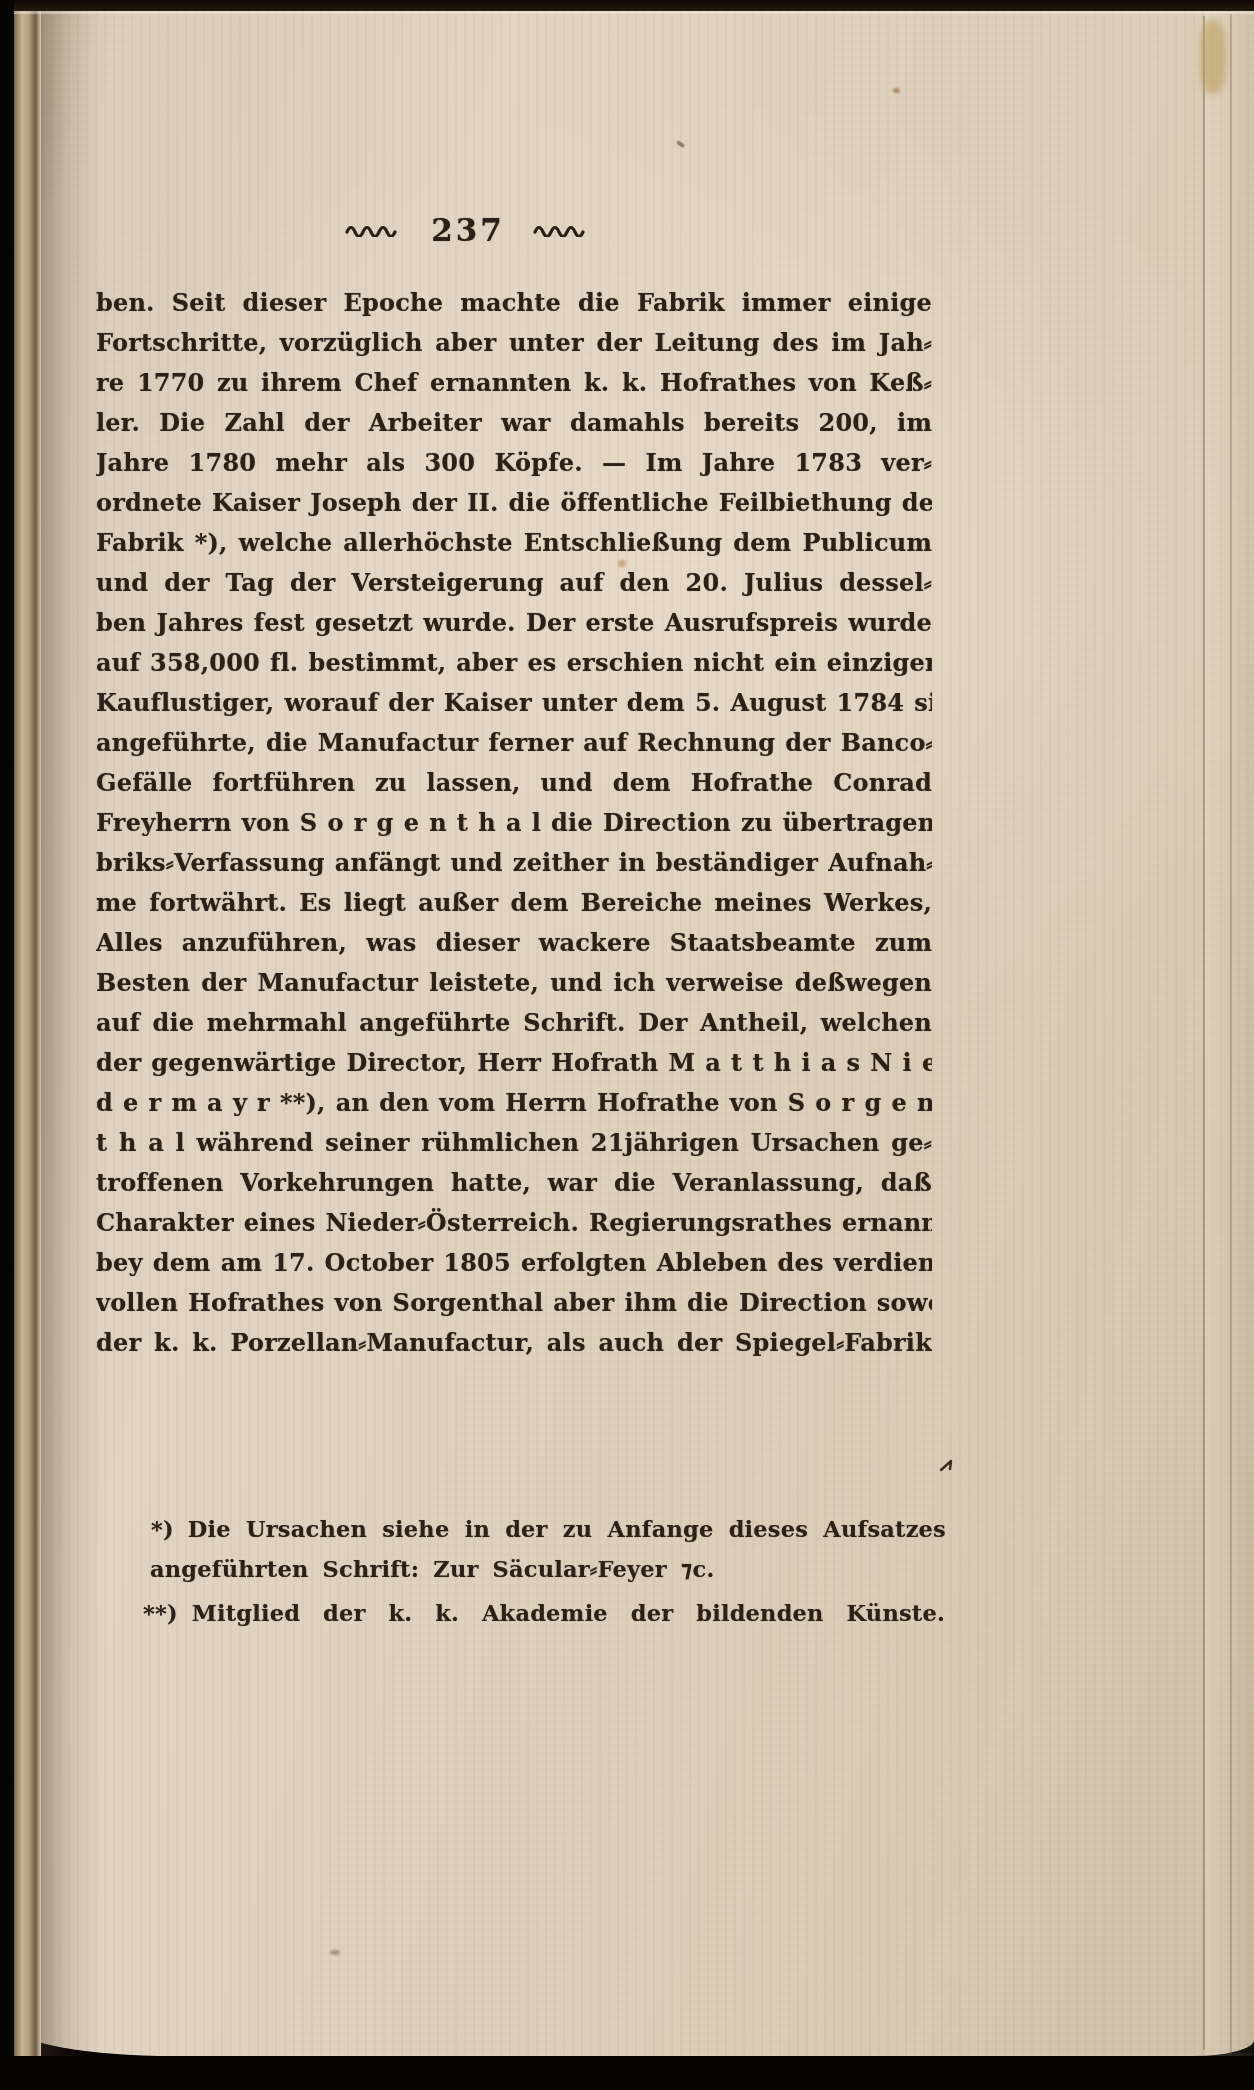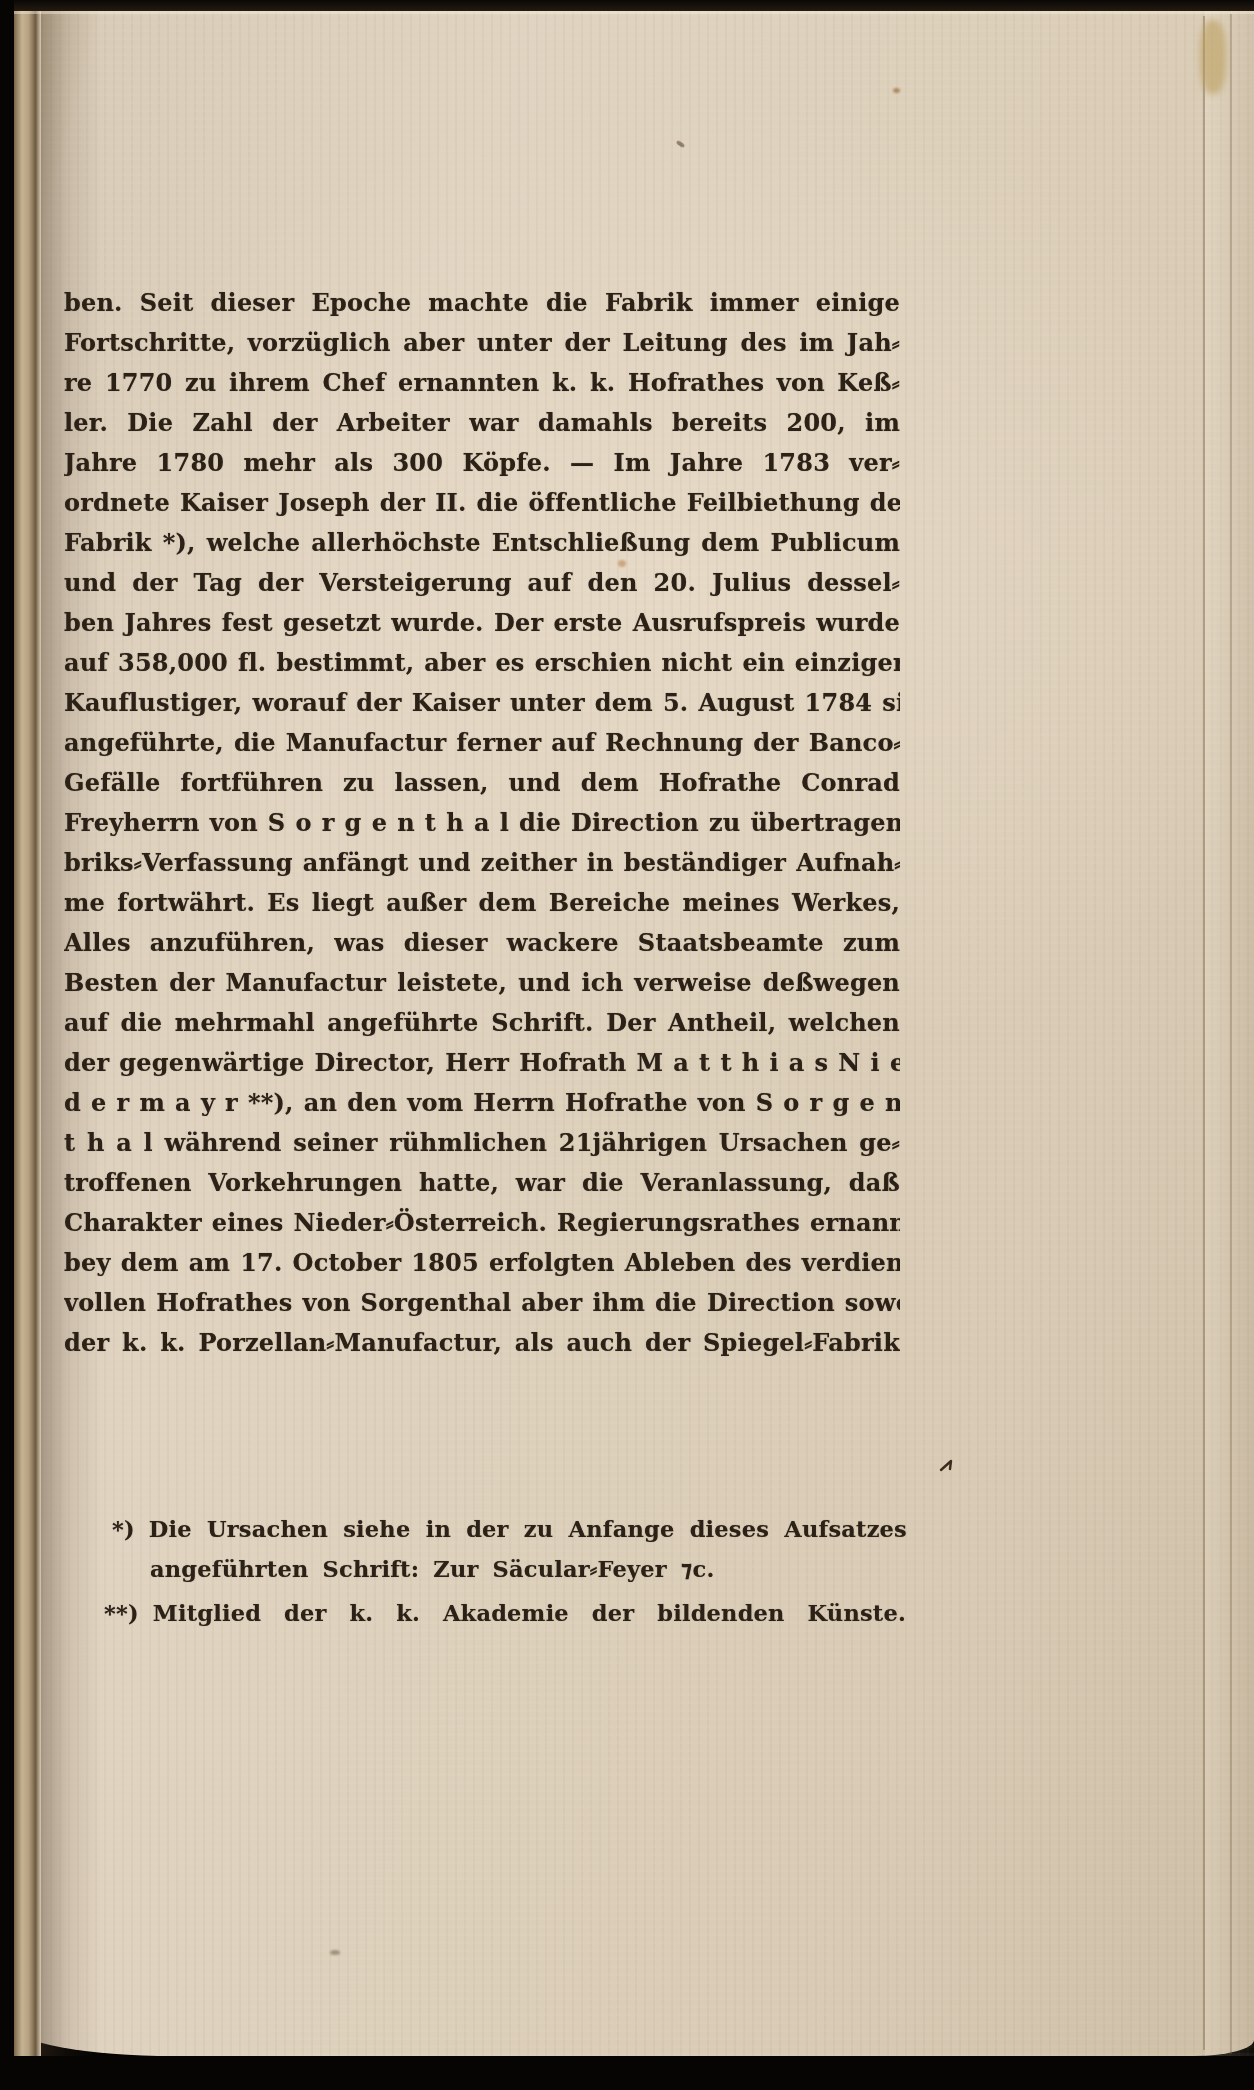--- a/index.html
+++ b/index.html
@@ -58,33 +58,33 @@
   .stain-e { left:330px; top:1950px; width:10px; height:5px; background:#6a5339; opacity:.5; filter:blur(1px); }
   
   .ink { color:#2b2117; }
   .pagehead {
     position:absolute; left:78px; top:212px; width:780px;
     display:flex; justify-content:center; align-items:center; gap:28px;
   }
   .page-num { font-size:31px; font-weight:bold; letter-spacing:3px;
     text-shadow:0 0 1px rgba(43,33,23,0.55); }
   .squiggle svg { display:block; }
-  .bodyblock { position:absolute; left:64px; top:283px; width:836px; }
+  .bodyblock { position:absolute; left:96px; top:283px; width:836px; }
   .bl {
     height:40px; line-height:40px; font-size:24px; font-weight:bold;
     text-align:justify; text-align-last:justify;
     letter-spacing:0.2px; word-spacing:1.5px;
     text-shadow:0 0 1px rgba(43,33,23,0.45);
     overflow:hidden; white-space:nowrap;
   }
   .fn {
     position:absolute; font-size:22.5px; font-weight:bold; line-height:34px;
     letter-spacing:0.2px; text-shadow:0 0 1px rgba(43,33,23,0.4);
   }
-  .fn-just { text-align:justify; text-align-last:justify; white-space:nowrap; overflow:hidden; }
+  .fn-just { text-align:justify; text-align-last:justify; white-space:nowrap; overflow:hidden;margin-left:39px; }
   .fn1-l1 { left:112px; top:1512px; width:795px; }
   .fn1-l2 { left:150px; top:1552px; word-spacing:6px; }
   .fn2-l1 { left:104px; top:1596px; width:802px; }
   .fn .marker { margin-right:14px; }
   
   .pen-mark { position:absolute; left:938px; top:1458px; }
 </style>
 </head>
 <body>
 
@@ -100,20 +100,33 @@
   <div class="top-band"></div>
   <div class="left-band"></div>
   <div class="bottom-band"></div>
 
   <div class="stain stain-a"></div>
   <div class="stain stain-b"></div>
   <div class="stain stain-c"></div>
   <div class="stain stain-d"></div>
   <div class="stain stain-e"></div>
 
+  <div class="pagehead ink">
+    <span class="squiggle">
+      <svg width="58" height="14" viewBox="0 0 58 14">
+        <path d="M2,9 q4,-9 8,0 t8,0 t8,0 t8,0 t8,0 t8,0" fill="none" stroke="#2b2117" stroke-width="3.2" stroke-linecap="round"></path>
+      </svg>
+    </span>
+    <span class="page-num">237</span>
+    <span class="squiggle">
+      <svg width="58" height="14" viewBox="0 0 58 14">
+        <path d="M2,9 q4,-9 8,0 t8,0 t8,0 t8,0 t8,0 t8,0" fill="none" stroke="#2b2117" stroke-width="3.2" stroke-linecap="round"></path>
+      </svg>
+    </span>
+  </div>
 
   <div class="bodyblock ink">
     <div class="bl">ben. Seit dieser Epoche machte die Fabrik immer einige</div>
     <div class="bl">Fortschritte, vorzüglich aber unter der Leitung des im Jah⸗</div>
     <div class="bl">re 1770 zu ihrem Chef ernannten k. k. Hofrathes von Keß⸗</div>
     <div class="bl">ler. Die Zahl der Arbeiter war damahls bereits 200, im</div>
     <div class="bl">Jahre 1780 mehr als 300 Köpfe. — Im Jahre 1783 ver⸗</div>
     <div class="bl">ordnete Kaiser Joseph der II. die öffentliche Feilbiethung der</div>
     <div class="bl">Fabrik *), welche allerhöchste Entschließung dem Publicum</div>
     <div class="bl">und der Tag der Versteigerung auf den 20. Julius dessel⸗</div>

